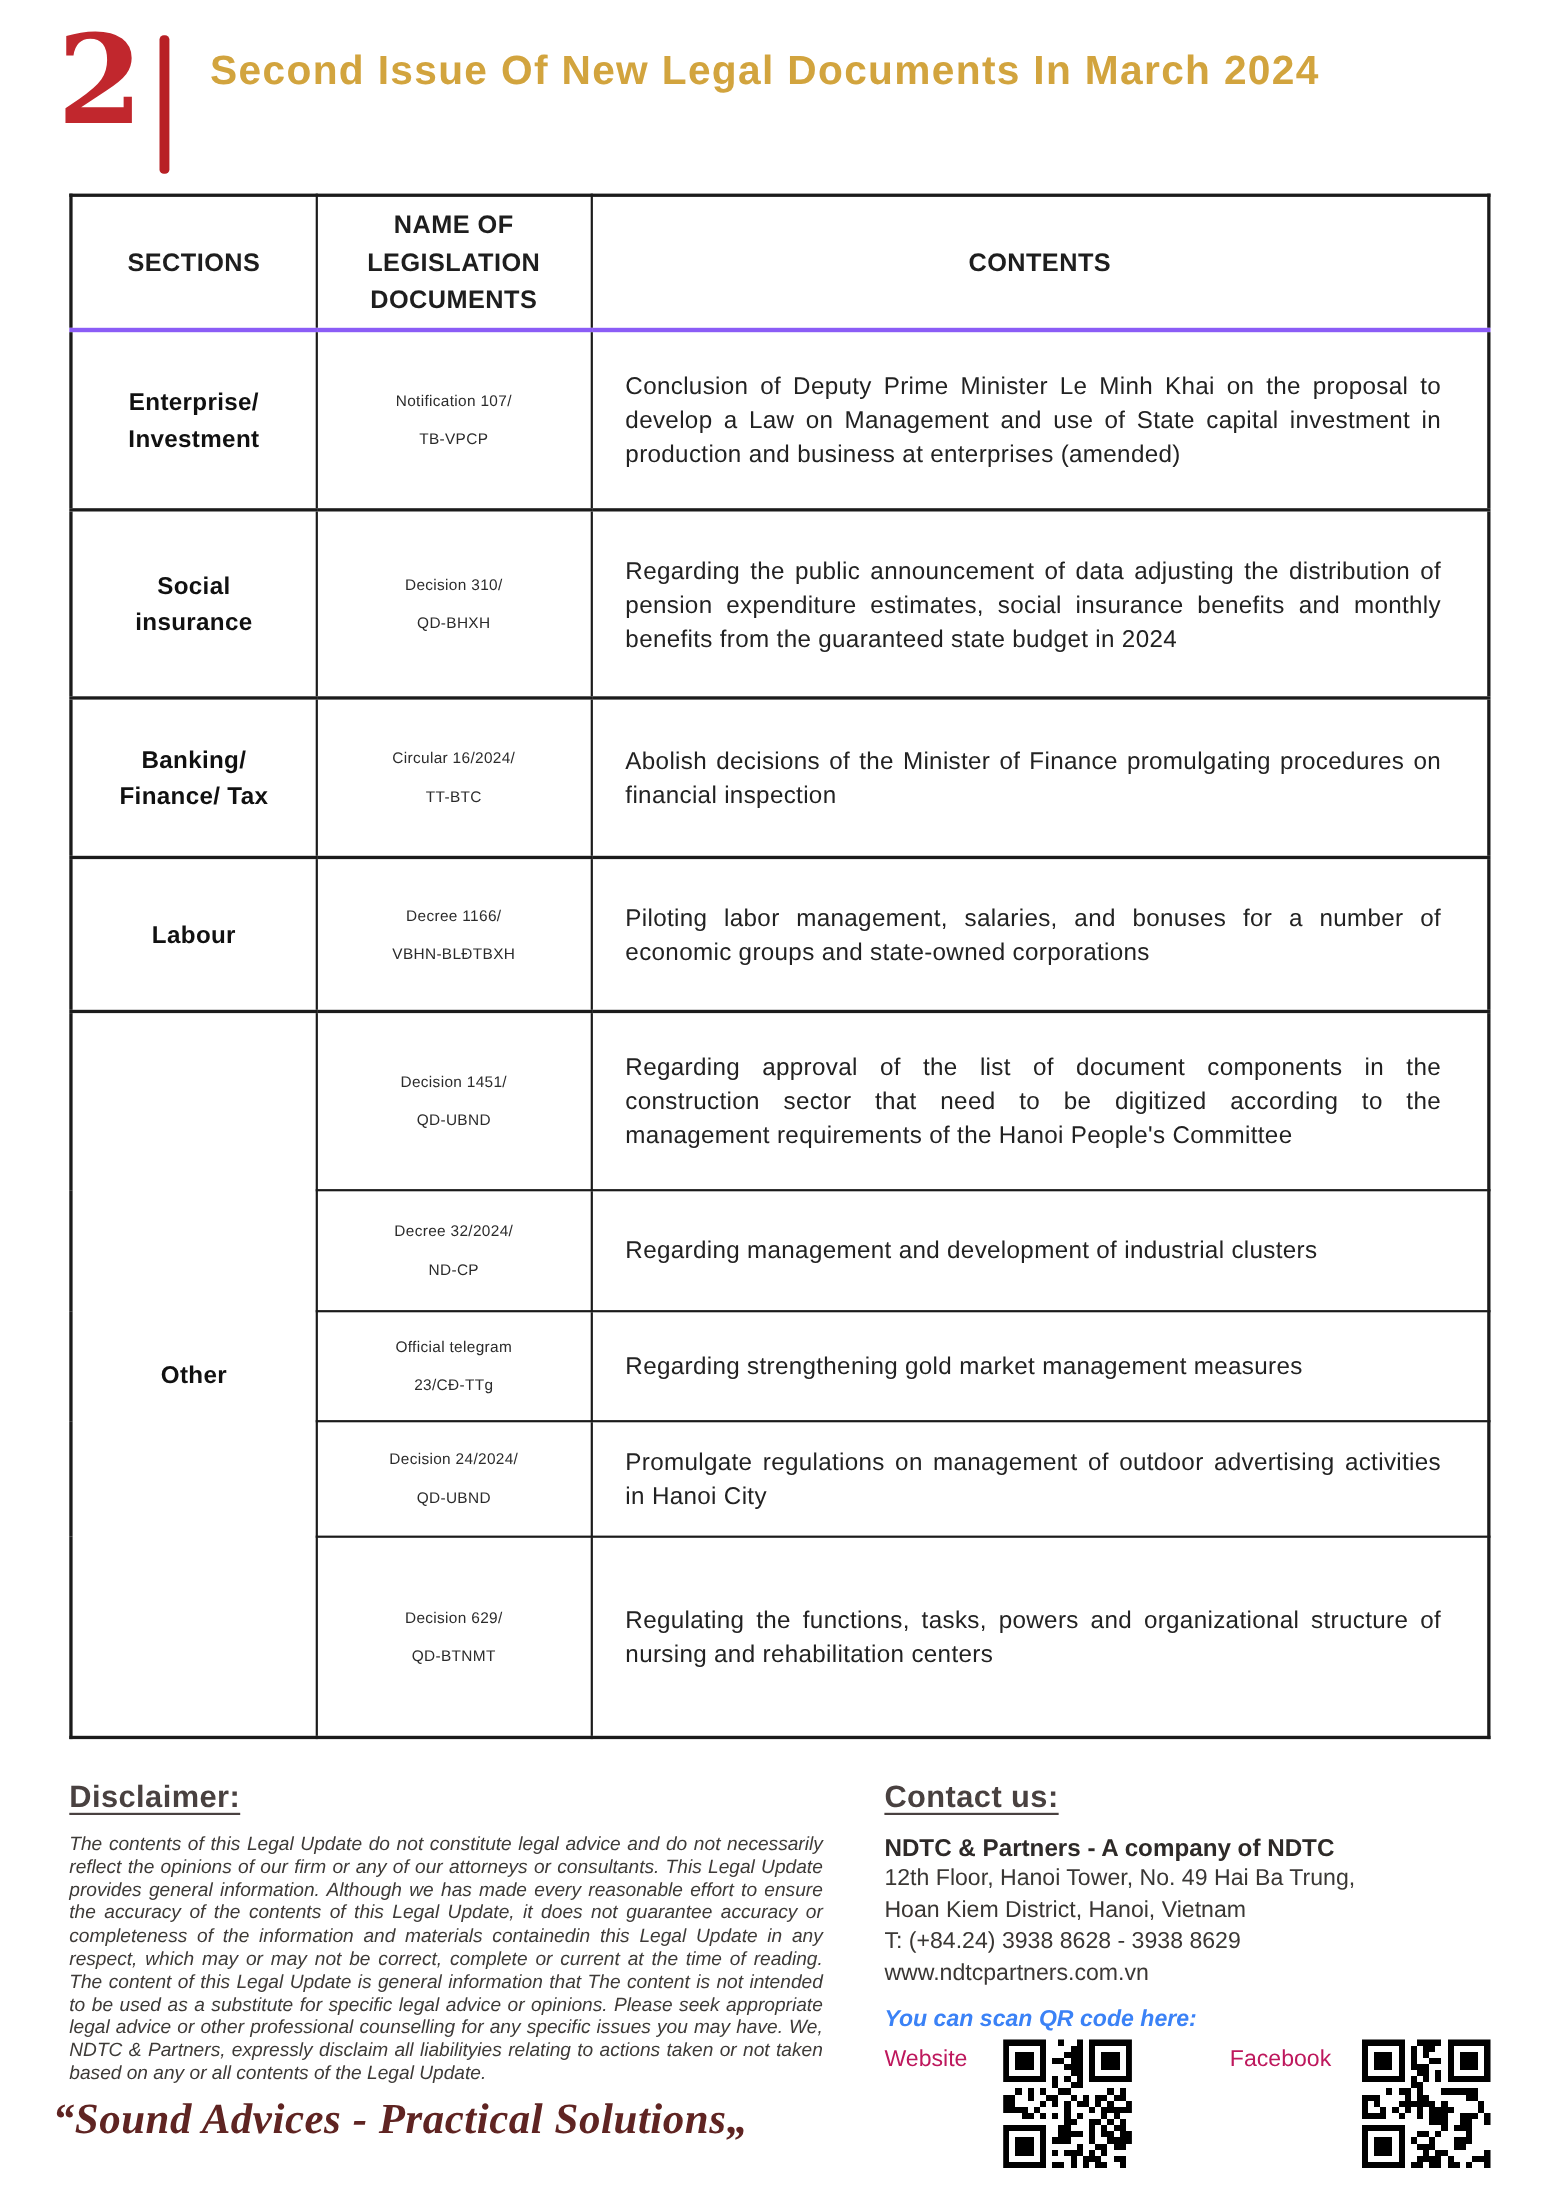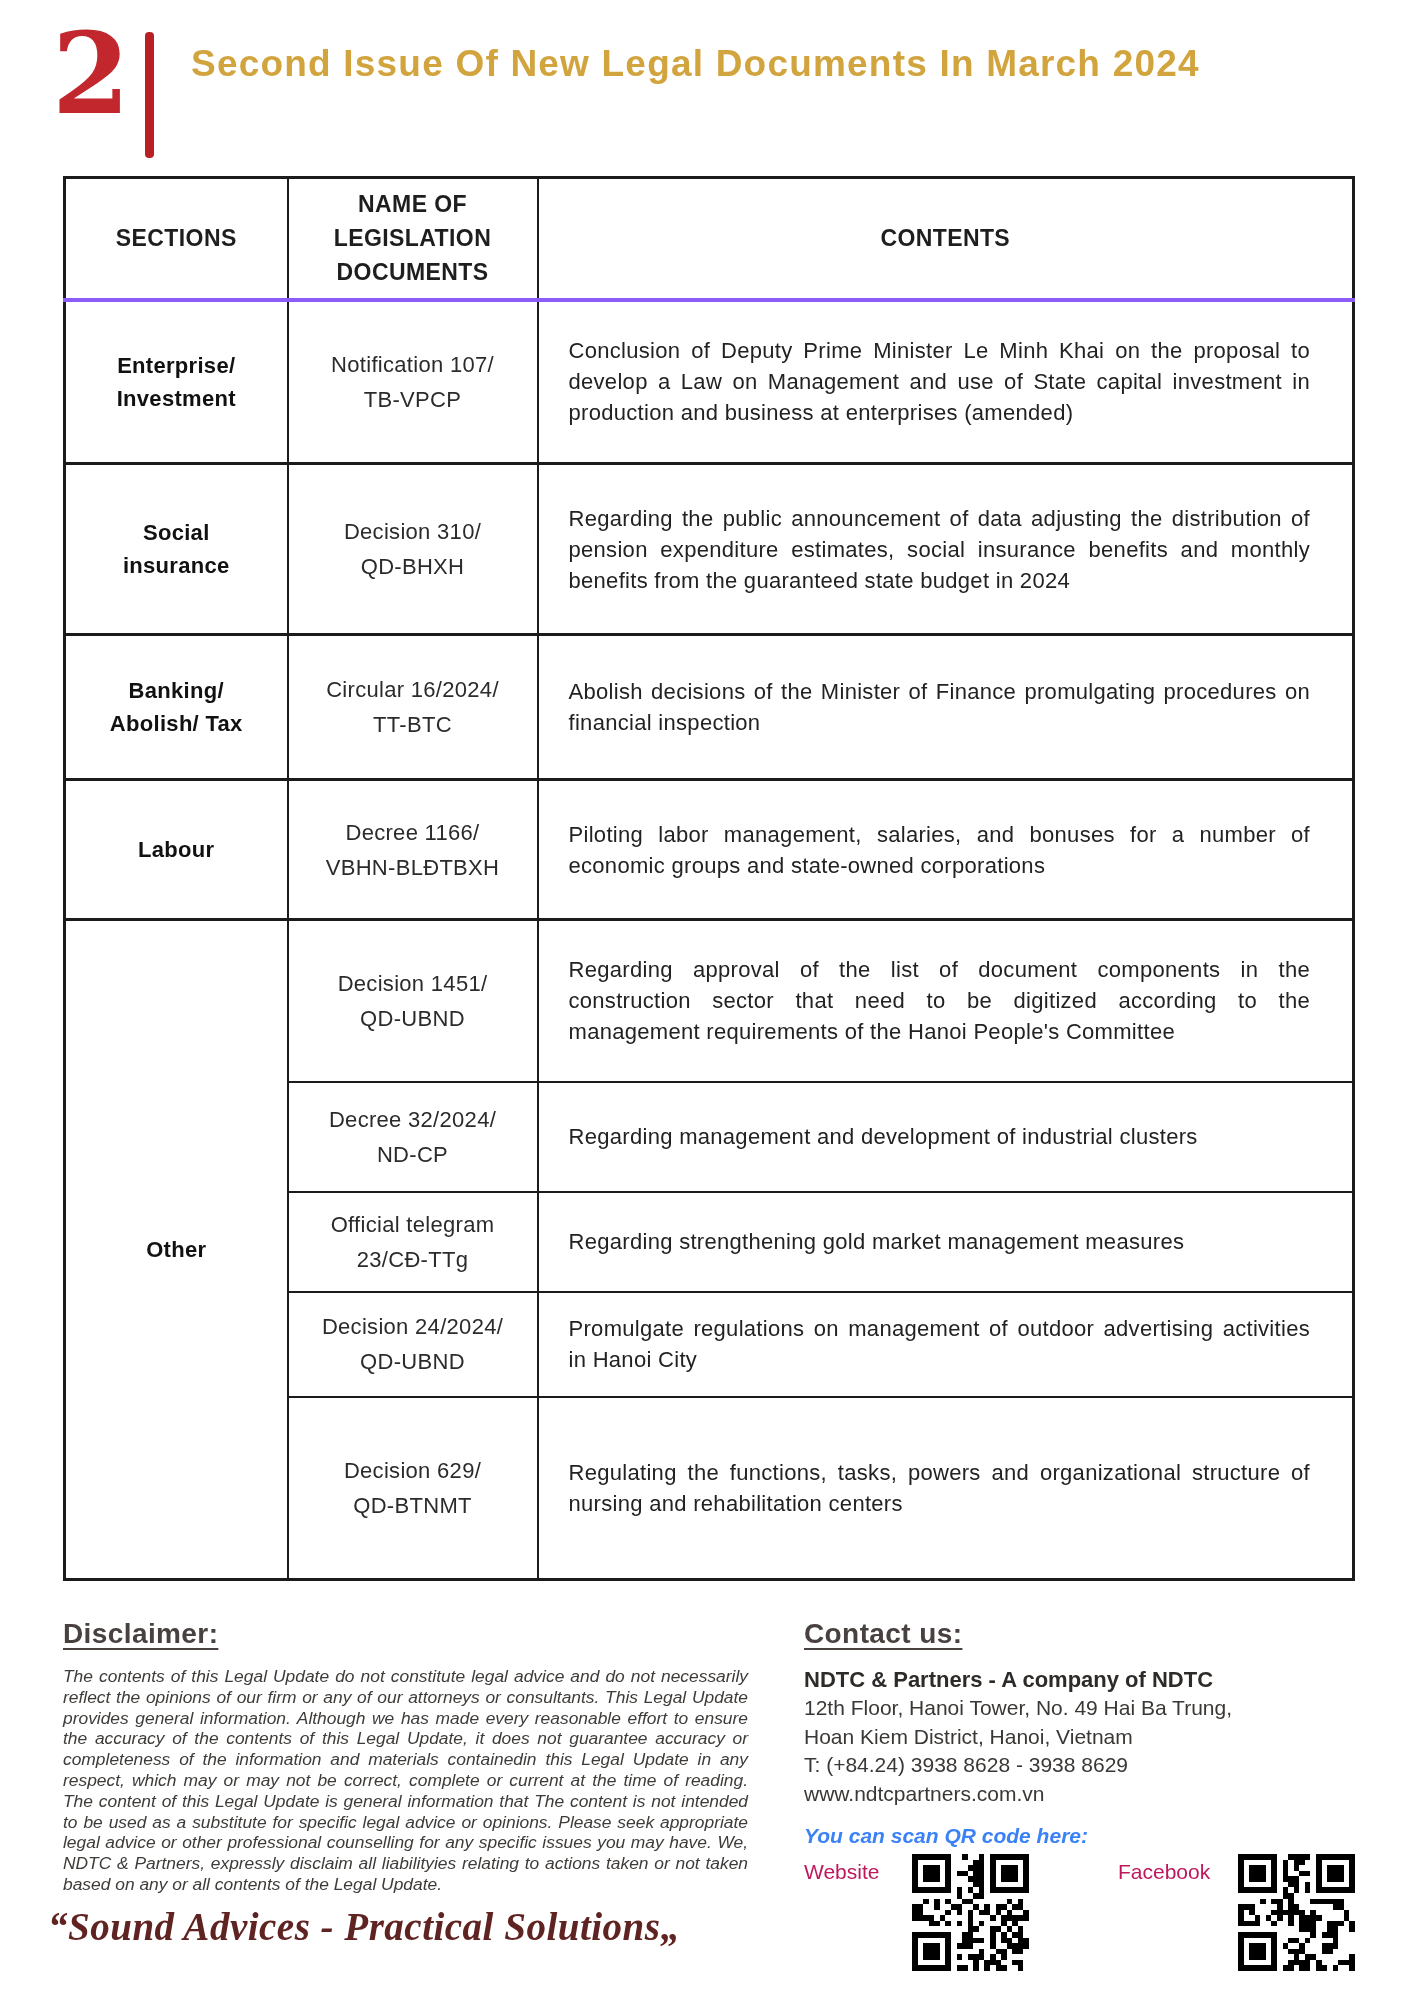--- a/index.html
+++ b/index.html
@@ -43,21 +43,21 @@
     height:122px; font-size:23px; font-weight:700;
     text-align:center; letter-spacing:0.4px; line-height:34px;
     border-bottom:4px solid #8b5cf6; padding:0 18px;
   }
   tr.group-start > td { border-top:3px solid #1b1b1b; }
   td.section-cell {
     font-size:22px; font-weight:700; text-align:center;
     letter-spacing:0.3px; line-height:33px; color:#111;
   }
   td.doc-cell {
-    font-size:22px; text-align:center; color:#2b2b2b;
+    font-size:14px; text-align:center; color:#2b2b2b;
     letter-spacing:0.3px; line-height:35px; font-weight:400;
     padding:0 6px;
   }
   td.content-cell {
     font-size:22px; text-align:justify; color:#222;
     line-height:31px; letter-spacing:0.3px;
     padding:14px 42px 14px 30px;
   }
 
   
@@ -137,21 +137,21 @@
         </td>
         <td class="doc-cell">
           <div>Decision 310/</div>
           <div>QD-BHXH</div>
         </td>
         <td class="content-cell">Regarding the public announcement of data adjusting the distribution of pension expenditure estimates, social insurance benefits and monthly benefits from the guaranteed state budget in 2024</td>
       </tr>
       <tr class="group-start" style="height:145px">
         <td class="section-cell">
           <div>Banking/</div>
-          <div>Abolish/ Tax</div>
+          <div>Finance/ Tax</div>
         </td>
         <td class="doc-cell">
           <div>Circular 16/2024/</div>
           <div>TT-BTC</div>
         </td>
         <td class="content-cell">Abolish decisions of the Minister of Finance promulgating procedures on financial inspection</td>
       </tr>
       <tr class="group-start" style="height:140px">
         <td class="section-cell">
           <div>Labour</div>

